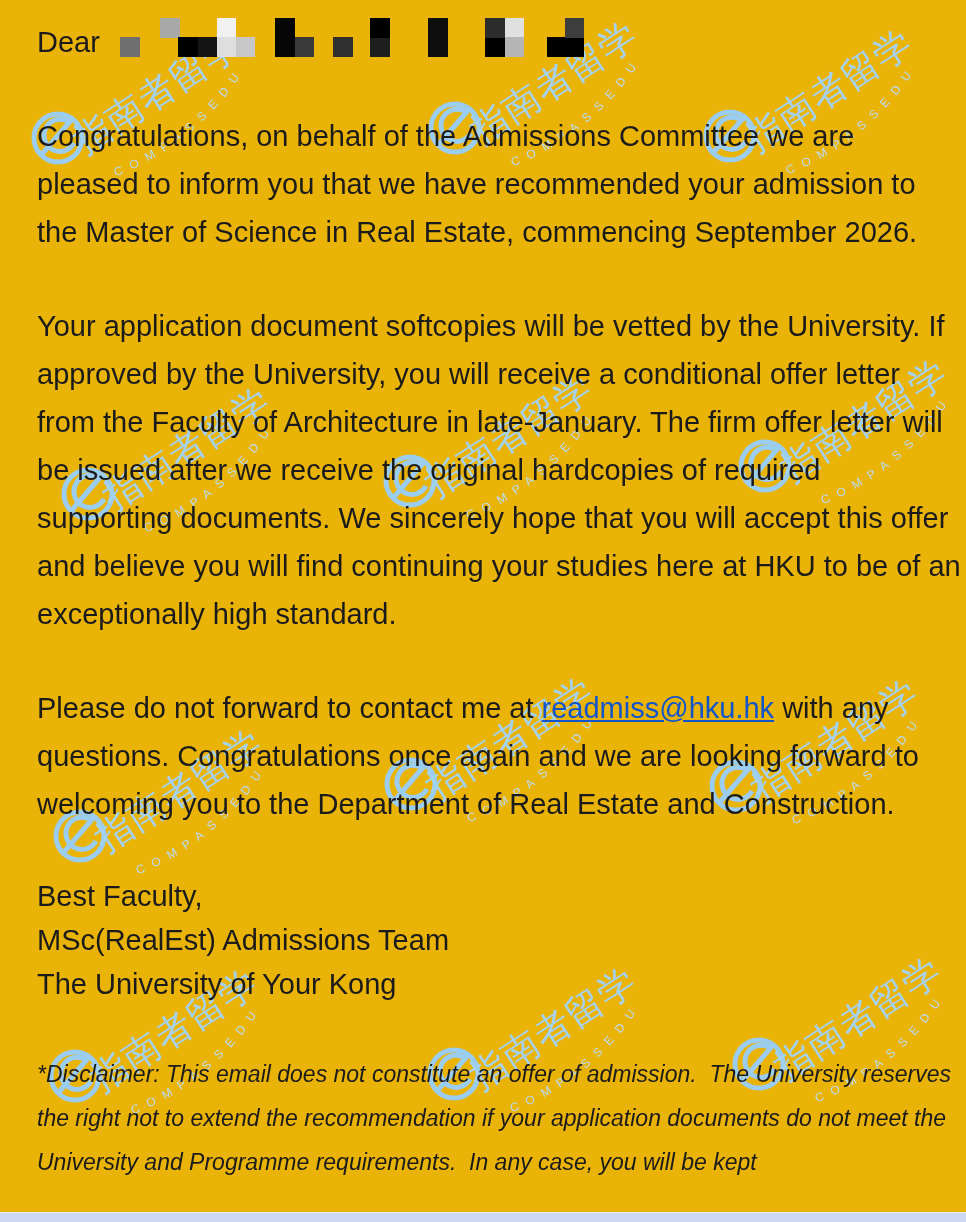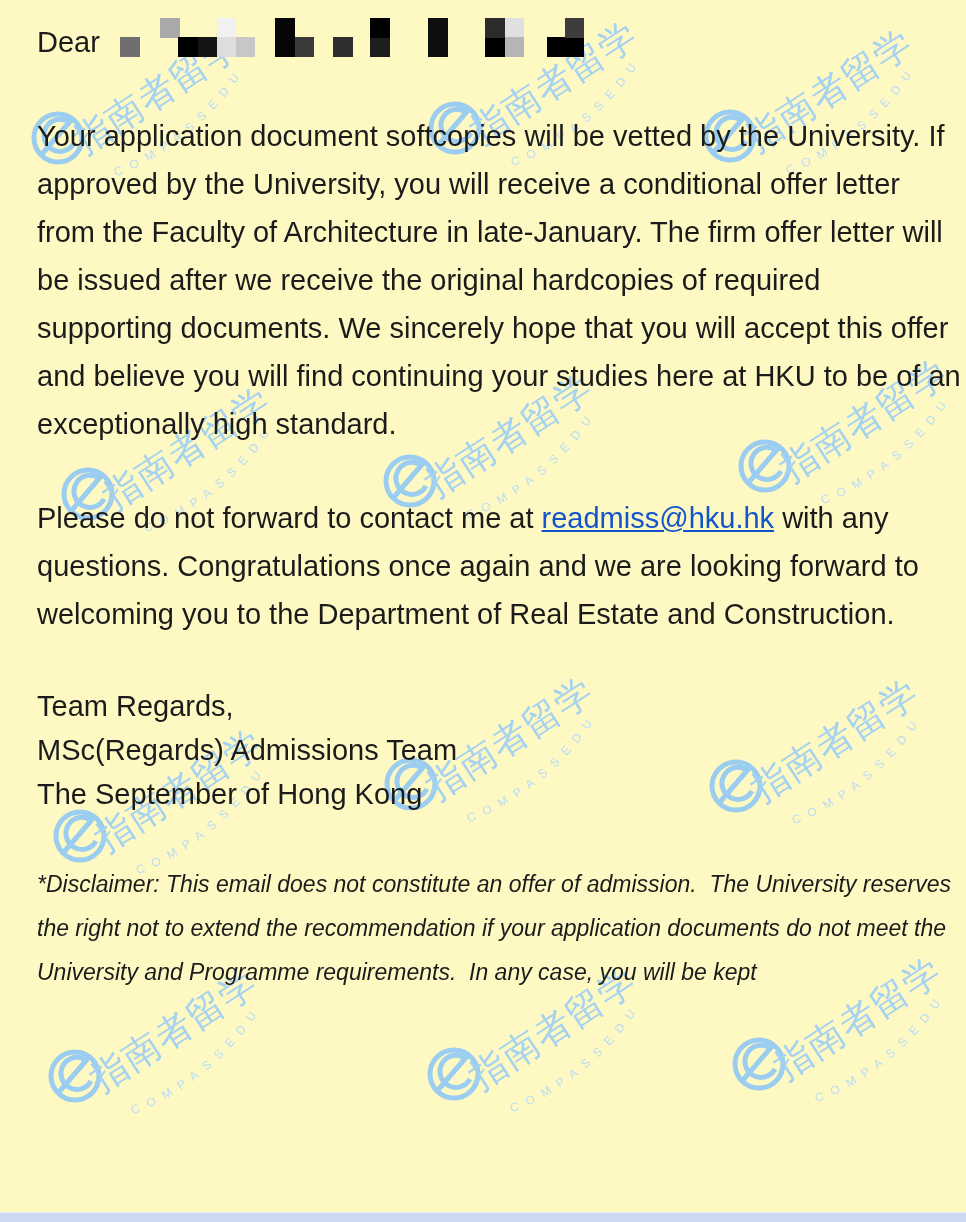--- a/index.html
+++ b/index.html
@@ -1,17 +1,17 @@
 <!DOCTYPE html>
 <html><head>
 <meta charset="utf-8">
 <style>
   html,body{margin:0;padding:0;background:#fff;}
   .page{
-    position:relative;width:966px;height:1222px;overflow:hidden;background:#fef9c3;
+    position:relative;width:966px;height:1222px;overflow:hidden;background:#eab308;
     font-family:"Liberation Sans", sans-serif;color:#1b1b1b;
   }
   .watermarks{position:absolute;inset:0;z-index:0;pointer-events:none;}
   .wm{position:absolute;}
   .content{
     position:absolute;left:37px;top:18px;width:924px;z-index:1;
     font-size:29px;line-height:48px;
   }
   .content p{margin:46px 0 0 0;white-space:pre-wrap;}
   .salutation{position:relative;height:48px;margin:0;}
@@ -107,29 +107,30 @@
         <span class="redaction-block" style="left:448px;top:0px;width:20px;height:20px;background:#2c2c2c"></span>
         <span class="redaction-block" style="left:448px;top:20px;width:20px;height:19px;background:#000000"></span>
         <span class="redaction-block" style="left:468px;top:0px;width:19px;height:19px;background:#e0e0e0"></span>
         <span class="redaction-block" style="left:468px;top:19px;width:19px;height:20px;background:#b5b5b5"></span>
         <span class="redaction-block" style="left:510px;top:19px;width:19px;height:20px;background:#000000"></span>
         <span class="redaction-block" style="left:528px;top:0px;width:19px;height:20px;background:#3d3d3d"></span>
         <span class="redaction-block" style="left:528px;top:20px;width:19px;height:19px;background:#000000"></span>
       </span>
     </div>
 
+    <p>Congratulations, on behalf of the Admissions Committee we are pleased to inform you that we have recommended your admission to the Master of Science in Real Estate, commencing September 2026.</p>
 
     <p>Your application document softcopies will be vetted by the University. If approved by the University, you will receive a conditional offer letter from the Faculty of Architecture in late-January. The firm offer letter will be issued after we receive the original hardcopies of required supporting documents. We sincerely hope that you will accept this offer and believe you will find continuing your studies here at HKU to be of an exceptionally high standard.</p>
 
     <p><span>Please do not forward to contact me at </span><a href="#" class="email-link">readmiss@hku.hk</a><span> with any questions. Congratulations once again and we are looking forward to welcoming you to the Department of Real Estate and Construction.</span></p>
 
     <div class="signature">
-      <div>Team Regards,</div>
-      <div>MSc(Regards) Admissions Team</div>
-      <div>The September of Hong Kong</div>
+      <div>Best Faculty,</div>
+      <div>MSc(RealEst) Admissions Team</div>
+      <div>The University of Your Kong</div>
     </div>
 
     <p class="disclaimer">*Disclaimer: This email does not constitute an offer of admission.  The University reserves the right not to extend the recommendation if your application documents do not meet the University and Programme requirements.  In any case, you will be kept</p>
 
   </div>
 
   <div class="bottom-bar"></div>
 
 </div>
 

